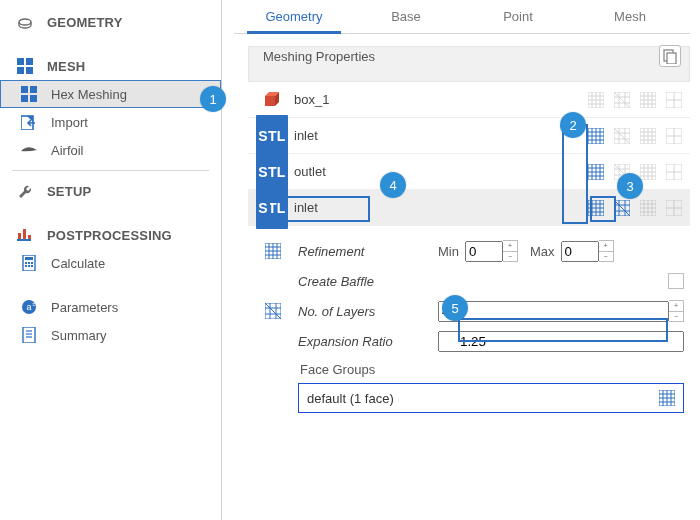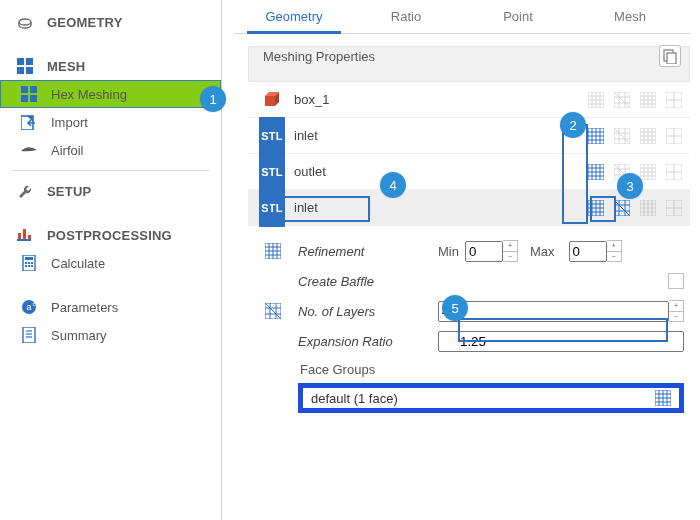--- a/index.html
+++ b/index.html
@@ -22,21 +22,21 @@
     display: flex; align-items: center;
     height: 28px; padding: 0 8px 0 16px;
     cursor: default;
   }
   .sb-row.indent { padding-left: 20px; }
   .sb-row .ic { width: 18px; height: 18px; margin-right: 13px; flex: 0 0 18px; display:flex; align-items:center; justify-content:center;}
   .sb-head { font-weight: 600; color: #5a5a5a; letter-spacing: .2px; }
   .sb-sub { color: #555; }
   .sb-sep { height: 1px; background: #d8d8d8; margin: 6px 12px; }
   .sb-selected {
-    background: #84cc16;
+    background: #e5e5e5;
     outline: 1px solid #3b7ec8;
     outline-offset: -1px;
   }
   
   .main { flex: 1; padding: 0 10px 0 12px; }
   .tabs {
     display: flex; height: 34px;
     border-bottom: 1px solid #d7d7d7;
     padding: 0 4px;
   }
@@ -89,38 +89,38 @@
   .spin {
     width: 15px; height: 22px; border: 1px solid #bdbdbd; border-left: none;
     display:flex; flex-direction:column;
   }
   .spin div { flex:1; display:flex; align-items:center; justify-content:center; font-size:7px; color:#666; cursor:pointer;}
   .spin div:first-child { border-bottom:1px solid #bdbdbd; }
   .chk { width:16px; height:16px; border:1px solid #bdbdbd; }
   .facegrp { margin: 6px 0 0 36px; }
   .fg-label { color:#555; margin: 6px 0 6px 2px; }
   .fg-box {
-    border:5px solid #1d4ed8; height:30px;
+    border:1px solid #1d4ed8; height:30px;
     display:flex; align-items:center; padding:0 8px;
   }
   .fg-box span { flex:1; }
   
   .callout {
     position:absolute; width:26px; height:26px; border-radius:50%;
     background:#2d8fd6; color:#fff; font-size:13px;
     display:flex; align-items:center; justify-content:center;
     box-shadow: 0 0 0 1px rgba(0,0,0,.05);
     z-index:50;
   }
   
   .hl { position:absolute; border:2px solid #2d6fc1; pointer-events:none; z-index:40;}
   
   .i-blue { fill:#2d6fc1; }
   .stl-badge {
-    background:#2d6fc1; color:#fff; font-size:11px; font-weight:700;
+    background:#2d6fc1; color:#fff; font-size:14px; font-weight:700;
     padding:13px 2px; border-radius:1px; letter-spacing:.3px;
   }
 </style>
 </head>
 <body>
 
 <svg width="0" height="0" style="position:absolute">
   <defs>
     <g id="ic-cube">
         <rect x="1" y="4" width="10" height="10" fill="#d24a36"></rect>
@@ -293,21 +293,21 @@
   <div class="main">
     <div class="tabs">
       <div class="tab-wrap">
           <div class="tab active">
             <span>Geometry</span>
           </div>
           <div class="tab-underline"></div>
         </div>
       <div class="tab-wrap">
           <div class="tab">
-            <span>Ratio</span>
+            <span>Base</span>
           </div>
         </div>
       <div class="tab-wrap">
           <div class="tab">
             <span>Point</span>
           </div>
         </div>
       <div class="tab-wrap">
           <div class="tab">
             <span>Mesh</span>
@@ -454,21 +454,21 @@
               </svg>
             </span>
           <span class="plabel">Refinement</span>
           <span style="margin-right:6px;color:#555">Min</span>
           <input class="inp" style="width: 38px;" value="0">
           <div class="spin">
               <div>+</div>
               <div>−</div>
             </div>
           <span style="width:12px"></span>
-          <span style="margin-right:14px;color:#555">Max</span>
+          <span style="margin-right:6px;color:#555">Max</span>
           <input class="inp" style="width: 38px;" value="0">
           <div class="spin">
               <div>+</div>
               <div>−</div>
             </div>
         </div>
         <div class="prow">
           <span class="pic"></span>
           <span class="plabel">Create Baffle</span>
           <span style="flex:1"></span>

